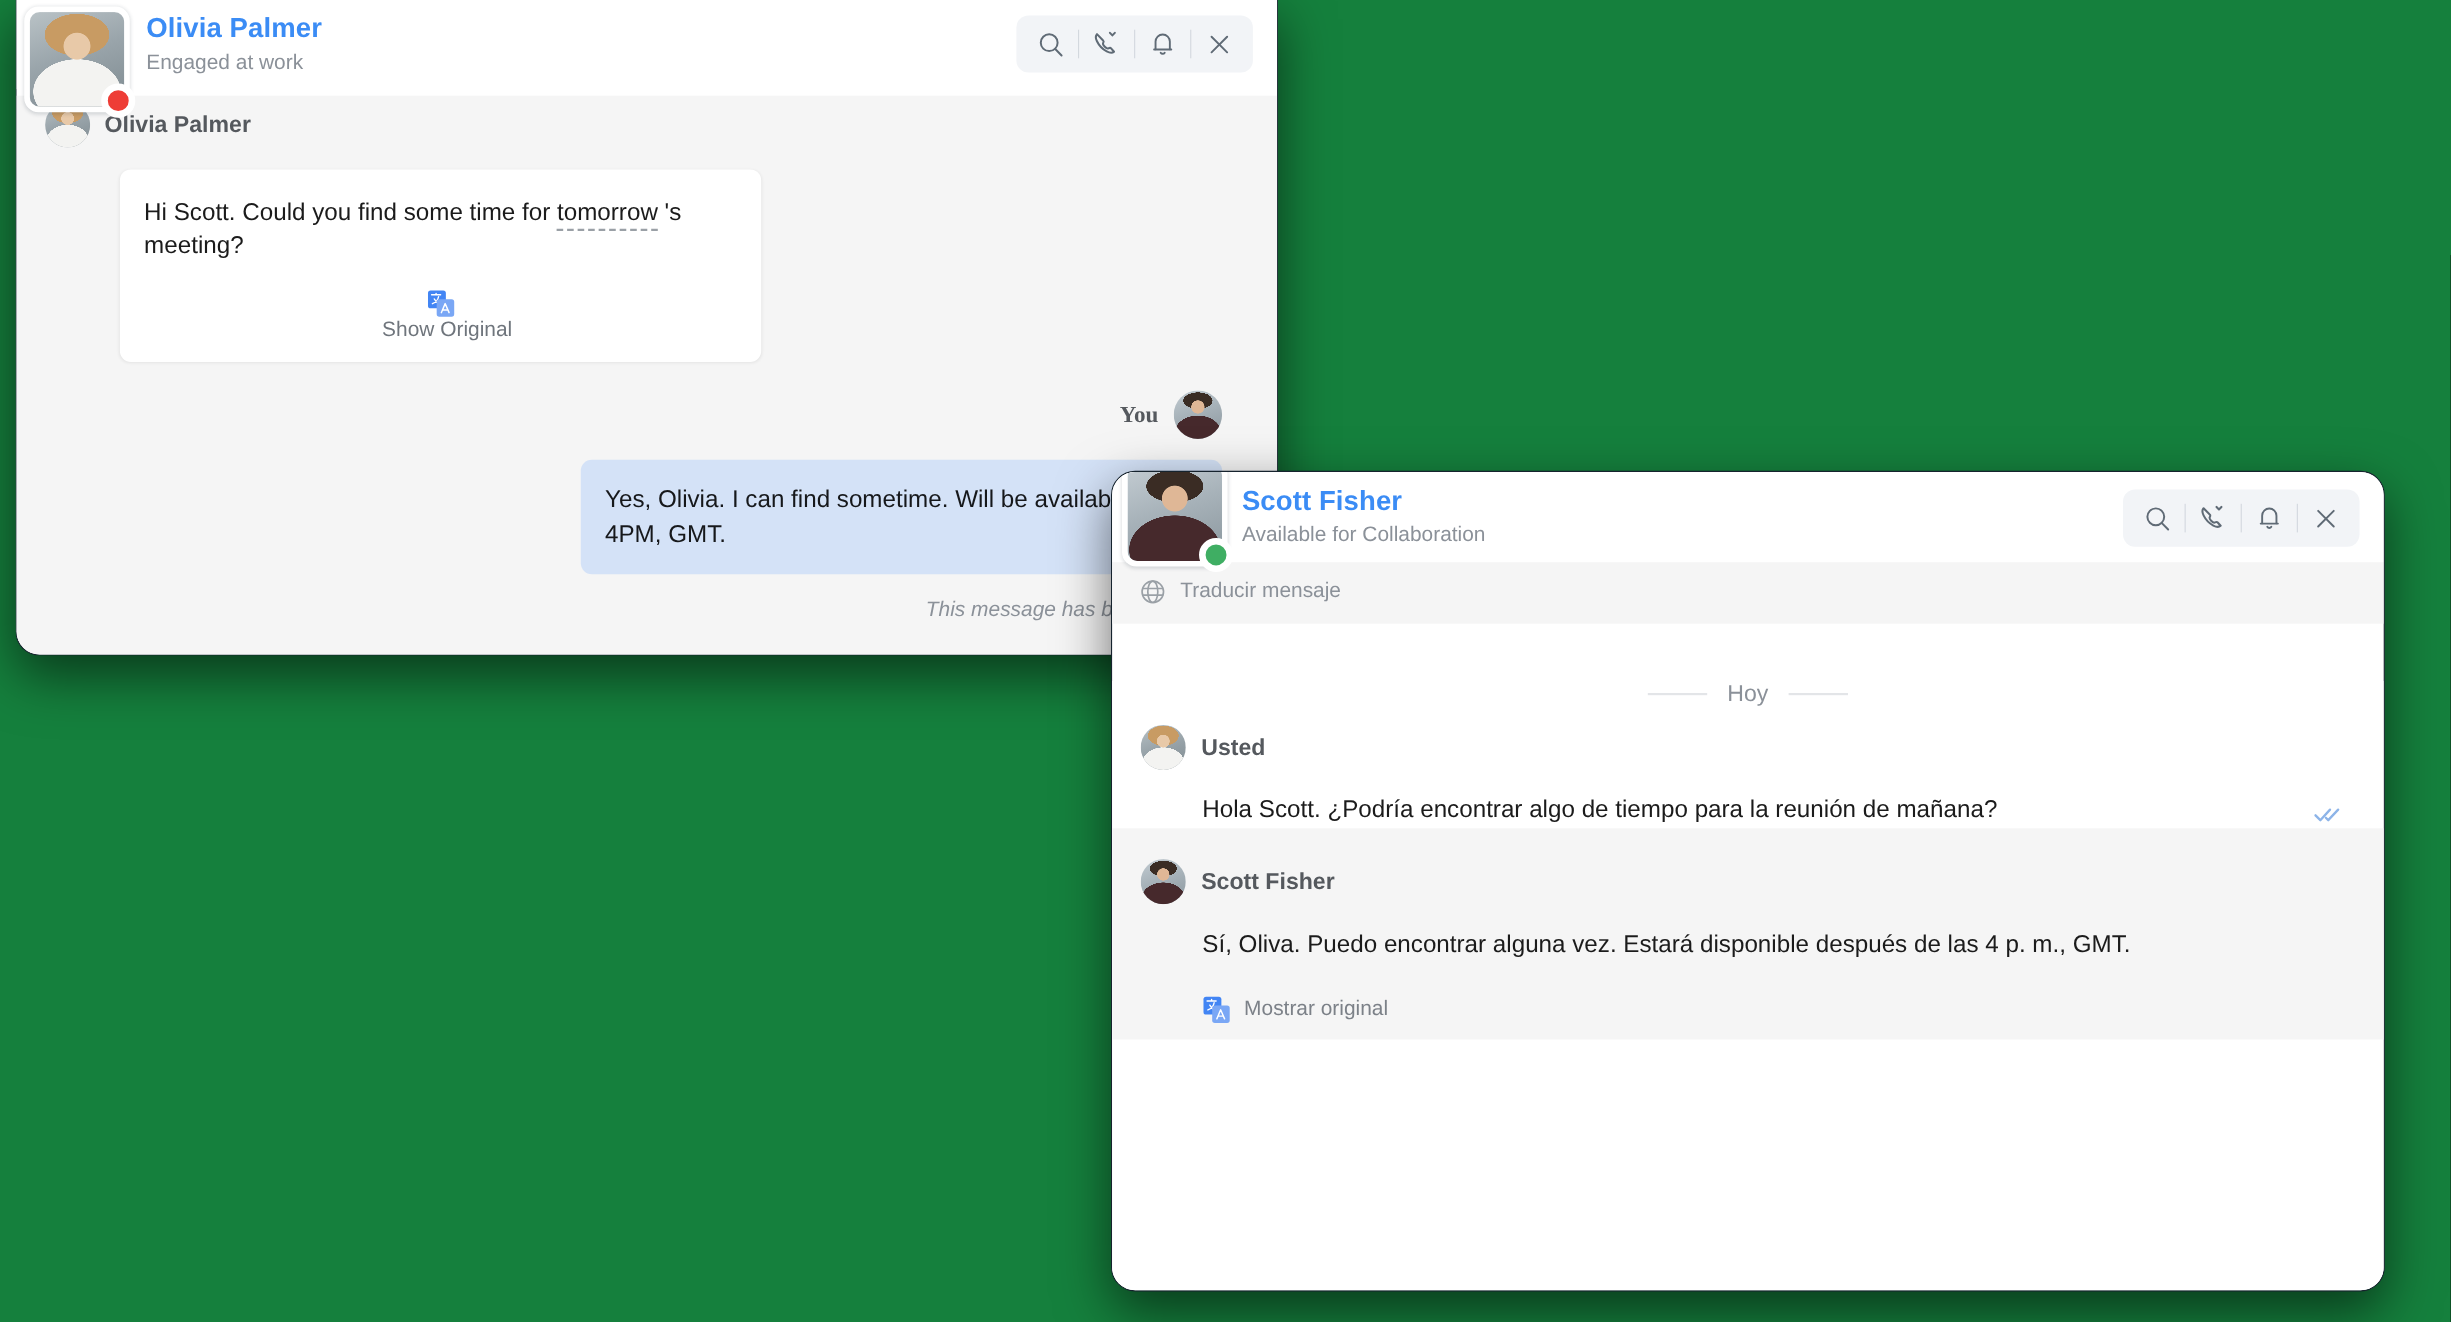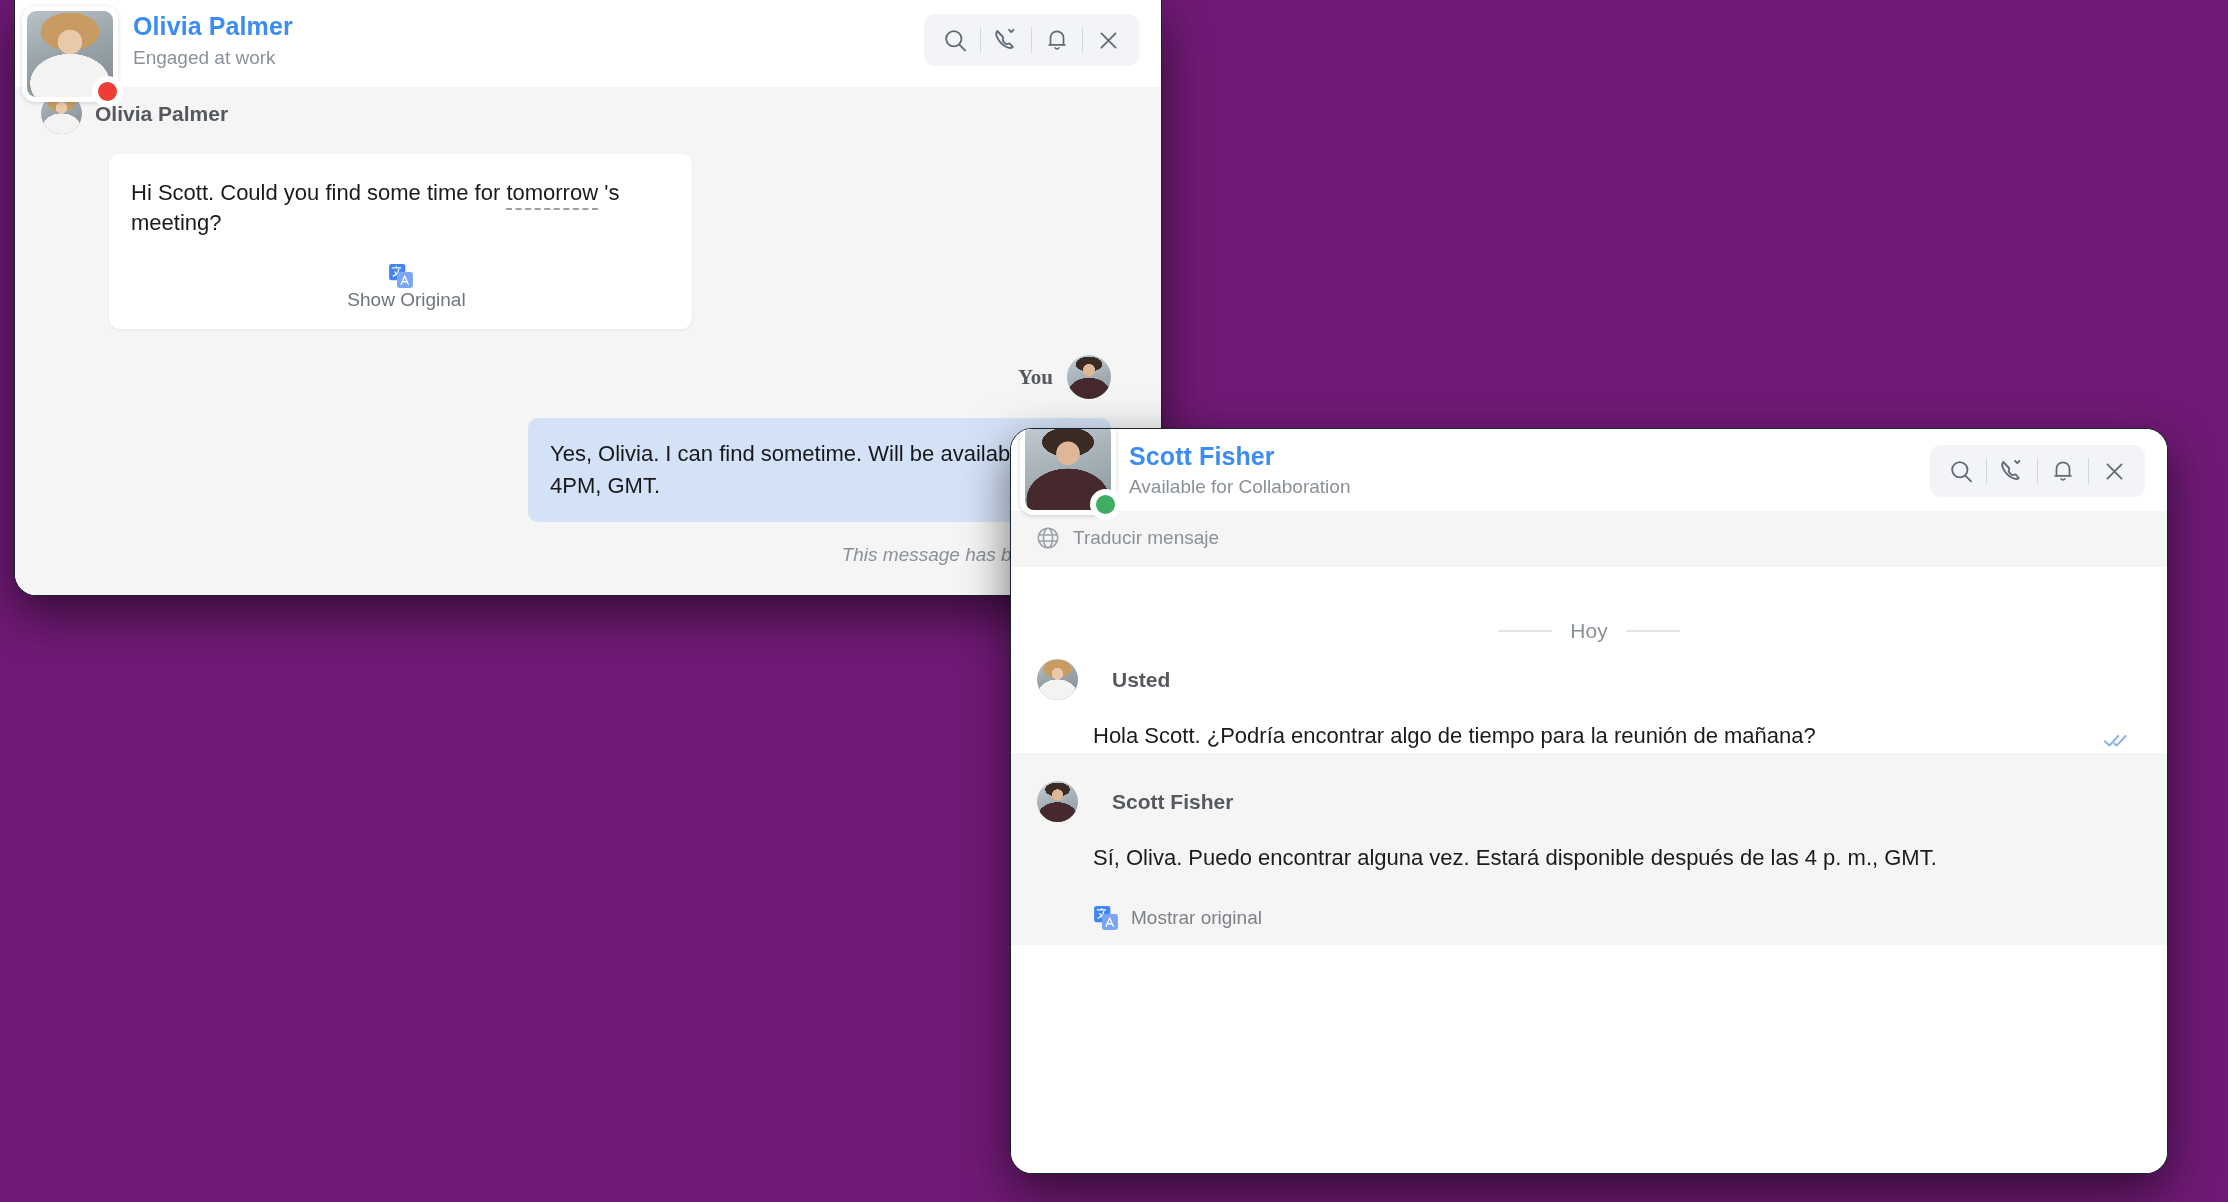--- a/index.html
+++ b/index.html
@@ -2,21 +2,21 @@
 <html><head>
 <meta charset="utf-8">
 <style>
   * { box-sizing: border-box; margin: 0; padding: 0; }
   html, body {
     width: 2228px; height: 1202px;
     background: #000000;
     font-family: "Liberation Sans", sans-serif;
     overflow: hidden;
   }
-  .stage { position: relative; width: 2228px; height: 1202px; background: #701a75; }
+  .stage { position: relative; width: 2228px; height: 1202px; background: #15803d; }
 
   
   .chat-window {
     position: absolute;
     background: #ffffff;
     overflow: hidden;
     border: 1px solid #16232e;
   }
   .chat-window.win1 {
     left: 14px; top: 0px; width: 1148px; height: 596px;
@@ -174,21 +174,21 @@
 
   .day-div {
     display: flex; align-items: center; justify-content: center;
     gap: 18px; margin-top: 52px;
   }
   .day-div .ln { width: 54px; height: 2px; background: #e3e5e8; }
   .day-div .lbl { font-size: 21px; color: #8b9199; }
 
   .w2-block { padding: 0 26px 0 26px; }
   .w2-block.shaded { background: #f5f5f5; padding-top: 12px; padding-bottom: 14px; }
-  .w2-name-row { display: flex; align-items: center; padding-top: 16px; gap: 20px; }
+  .w2-name-row { display: flex; align-items: center; padding-top: 16px; }
   .w2-name-row .mini-av { width: 41px; height: 41px; border-radius: 50%; overflow: hidden; background: #c0c6cc; }
   .w2-name-row .nm { font-size: 21px; font-weight: bold; color: #55595e; margin-left: 14px; }
   .w2-text {
     font-size: 22px; color: #1b1b1b; line-height: 1.6;
     margin: 18px 0 0 56px; position: relative; padding-right: 58px;
   }
   .w2-ticks { position: absolute; right: 8px; bottom: 4px; }
   .w2-translate { display: flex; align-items: center; margin: 30px 0 0 56px; cursor: pointer; }
   .w2-translate .tl-label { font-size: 19px; color: #7c8188; margin-left: 12px; }
   .w2-deleted { margin: 30px 0 0 56px; font-size: 19px; color: #9aa0a6; font-style: italic; }

